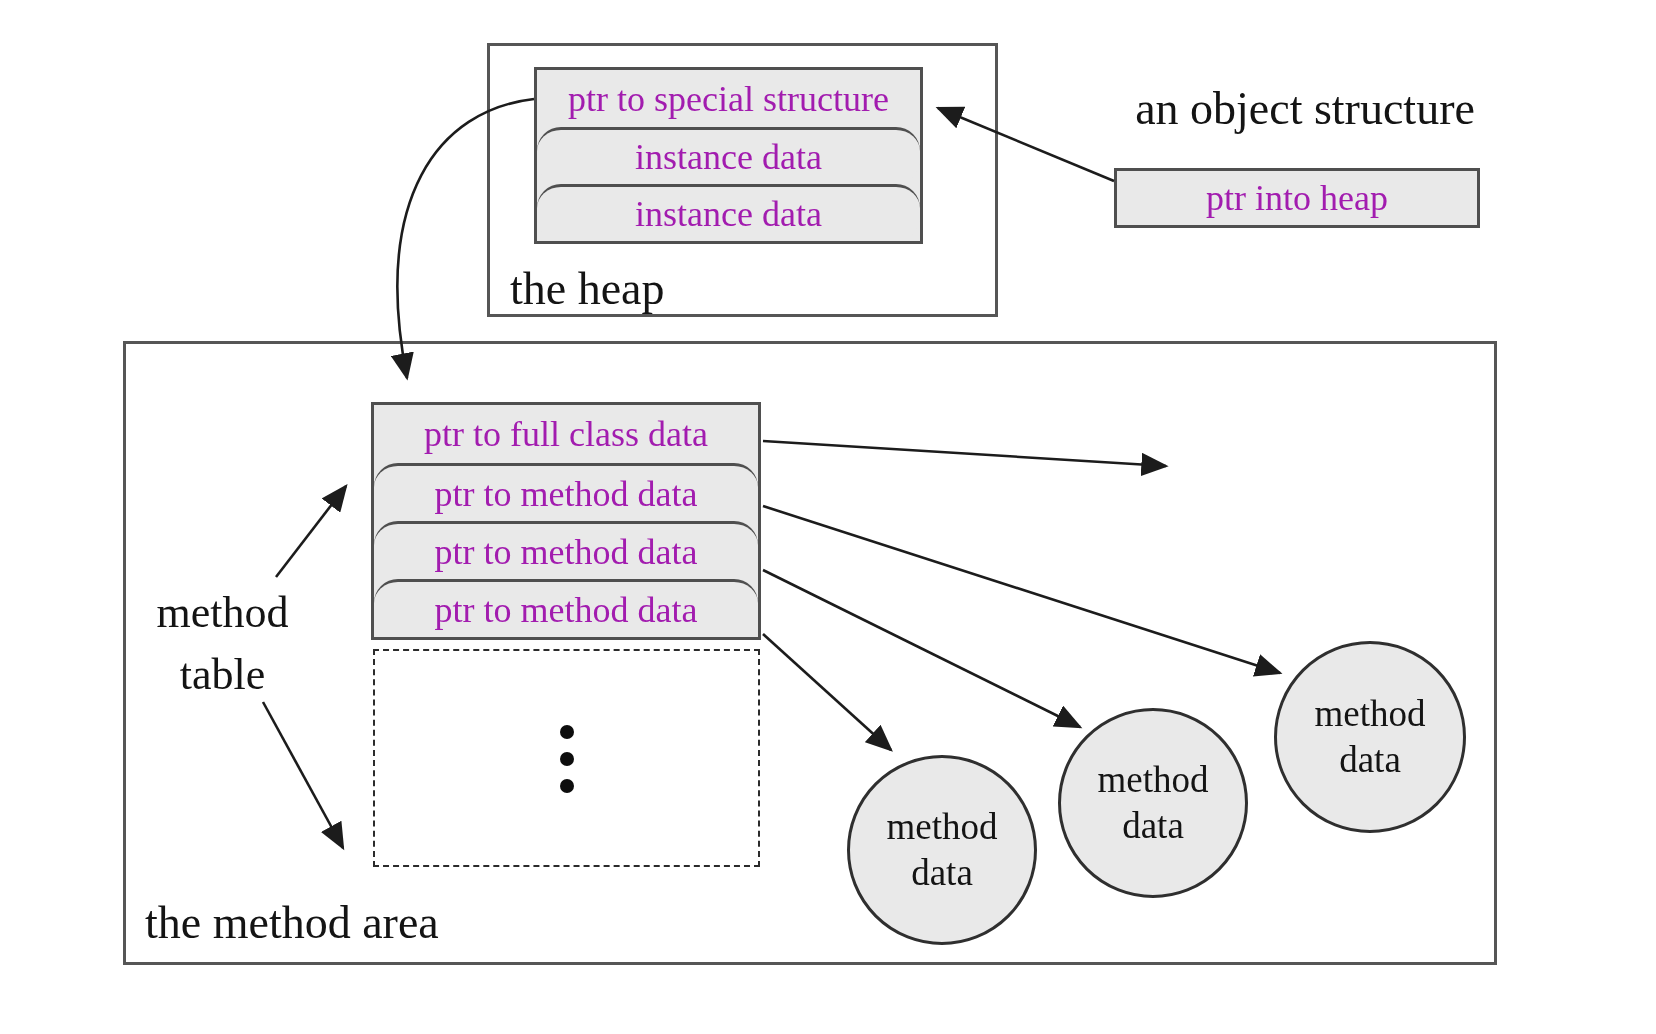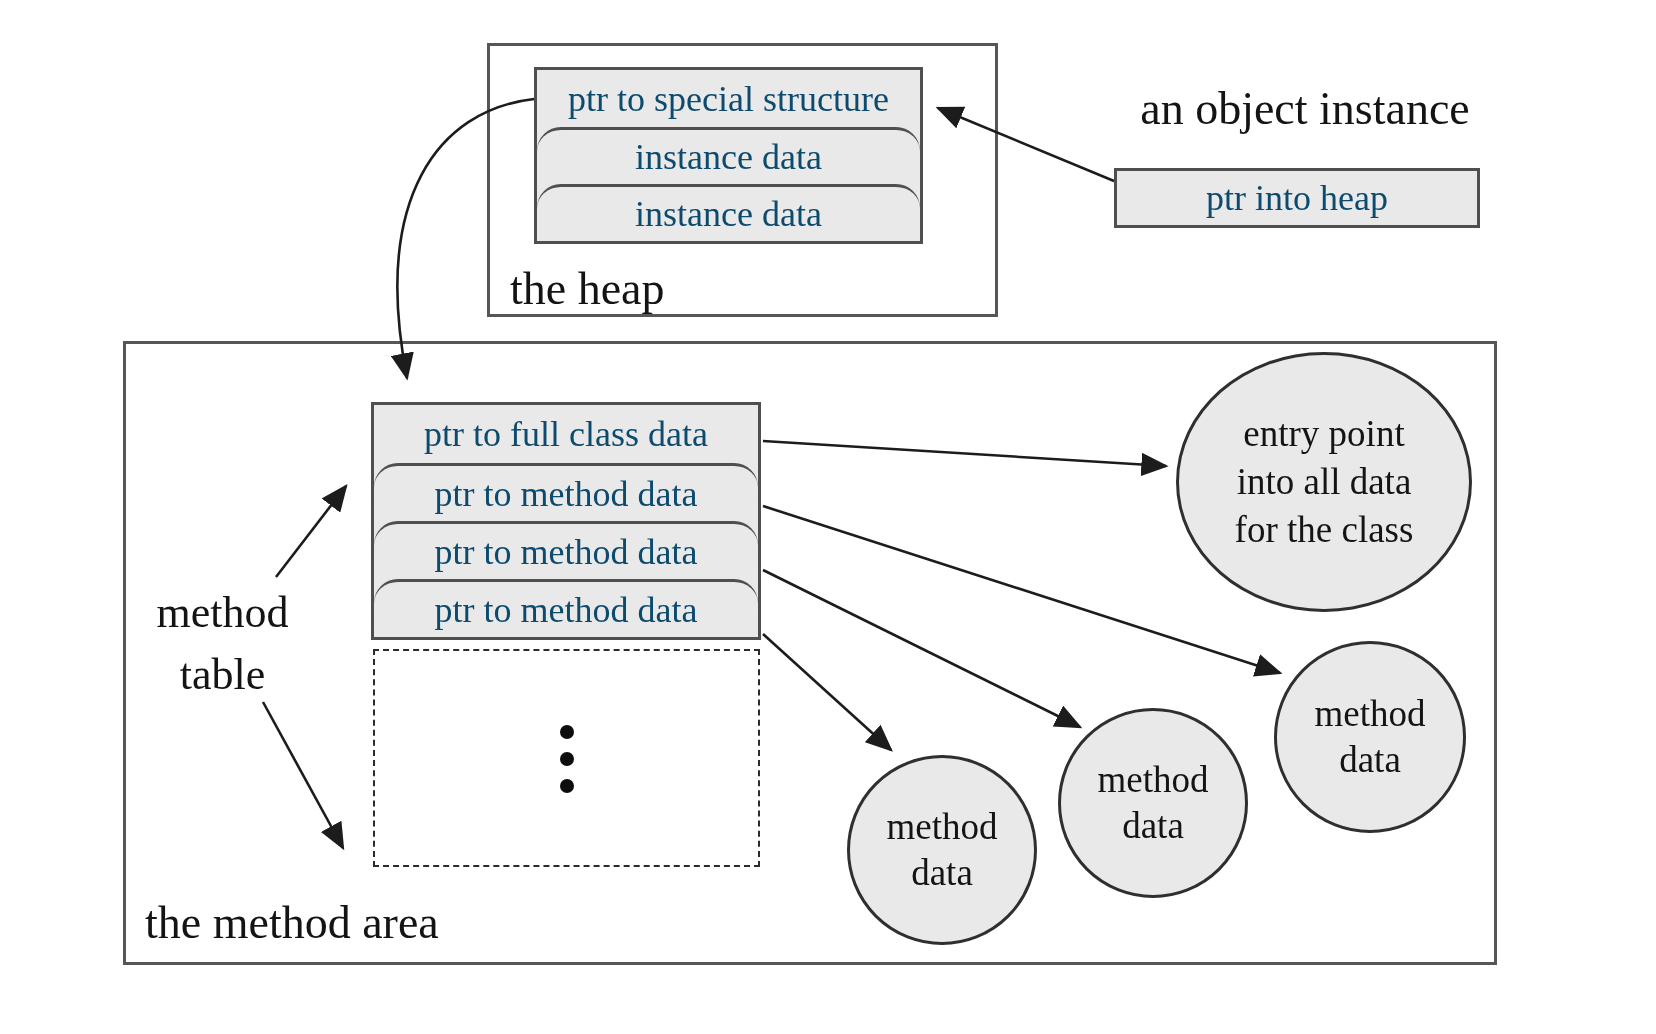--- a/index.html
+++ b/index.html
@@ -6,21 +6,21 @@
   body{width:1656px;height:1034px;font-family:"Liberation Serif", serif;color:#1a1a1a;}
   .stage{position:relative;width:1656px;height:1034px;overflow:hidden;background:#ffffff;}
   .abs{position:absolute;box-sizing:border-box;}
 
   
   .outline-box{border:3px solid #565656;background:#ffffff;}
 
   
   .record{border:3px solid #4f4f4f;background:#e9e9e9;}
   .record .cell{box-sizing:border-box;width:100%;background:#e9e9e9;
-    text-align:center;font-size:36px;color:#0c4a6e;display:flex;align-items:center;justify-content:center;}
+    text-align:center;font-size:36px;color:#a21caf;display:flex;align-items:center;justify-content:center;}
   .record .cell + .cell{border-top:3px solid #4f4f4f;border-radius:24px;}
   .heap-record .cell{height:57px;}
   .method-record .cell{height:58px;}
 
   .big-label{font-size:46px;color:#141414;white-space:nowrap;}
 
   .dashed-box{border:2.5px dashed #2b2b2b;background:#ffffff;}
   .vdots{display:flex;flex-direction:column;align-items:center;gap:13px;}
   .vdots .dot{width:14px;height:14px;border-radius:50%;background:#0d0d0d;}
 
@@ -42,21 +42,21 @@
   <div class="abs outline-box" style="left:487px;top:43px;width:511px;height:274px;"></div>
 
   <div class="abs record heap-record" style="left:534px;top:67px;width:389px;">
     <div class="cell">ptr to special structure</div>
     <div class="cell">instance data</div>
     <div class="cell">instance data</div>
   </div>
 
   <div class="abs big-label" style="left:510px;top:262px;text-align:right;">the heap</div>
 
-  <div class="abs big-label" style="left:1110px;top:82px;width:390px;text-align:center;">an object instance</div>
+  <div class="abs big-label" style="left:1110px;top:82px;width:390px;text-align:center;">an object structure</div>
 
   <div class="abs record" style="left:1114px;top:156px;width:366px;height:60px;margin-top:12px;">
     <div class="cell" style="height:54px;">ptr into heap</div>
   </div>
 
   <div class="abs outline-box" style="left:123px;top:341px;width:1374px;height:624px;"></div>
 
   <div class="abs big-label" style="left:145px;top:896px;">the method area</div>
 
   <div class="abs dashed-box" style="left:373px;top:649px;width:387px;height:218px;">
@@ -72,25 +72,20 @@
     <div class="cell">ptr to method data</div>
     <div class="cell">ptr to method data</div>
     <div class="cell">ptr to method data</div>
   </div>
 
   <div class="abs two-line-label" style="left:125px;top:582px;width:195px;">
     <div>method</div>
     <div>table</div>
   </div>
 
-  <div class="abs circle" style="left:1176px;top:352px;width:296px;height:260px;">
-    <div class="ln">entry point</div>
-    <div class="ln">into all data</div>
-    <div class="ln">for the class</div>
-  </div>
 
   <div class="abs circle small-circle" style="left:847px;top:755px;width:190px;height:190px;">
     <div class="ln">method</div>
     <div class="ln">data</div>
   </div>
 
   <div class="abs circle small-circle" style="left:1058px;top:708px;width:190px;height:190px;">
     <div class="ln">method</div>
     <div class="ln">data</div>
   </div>

